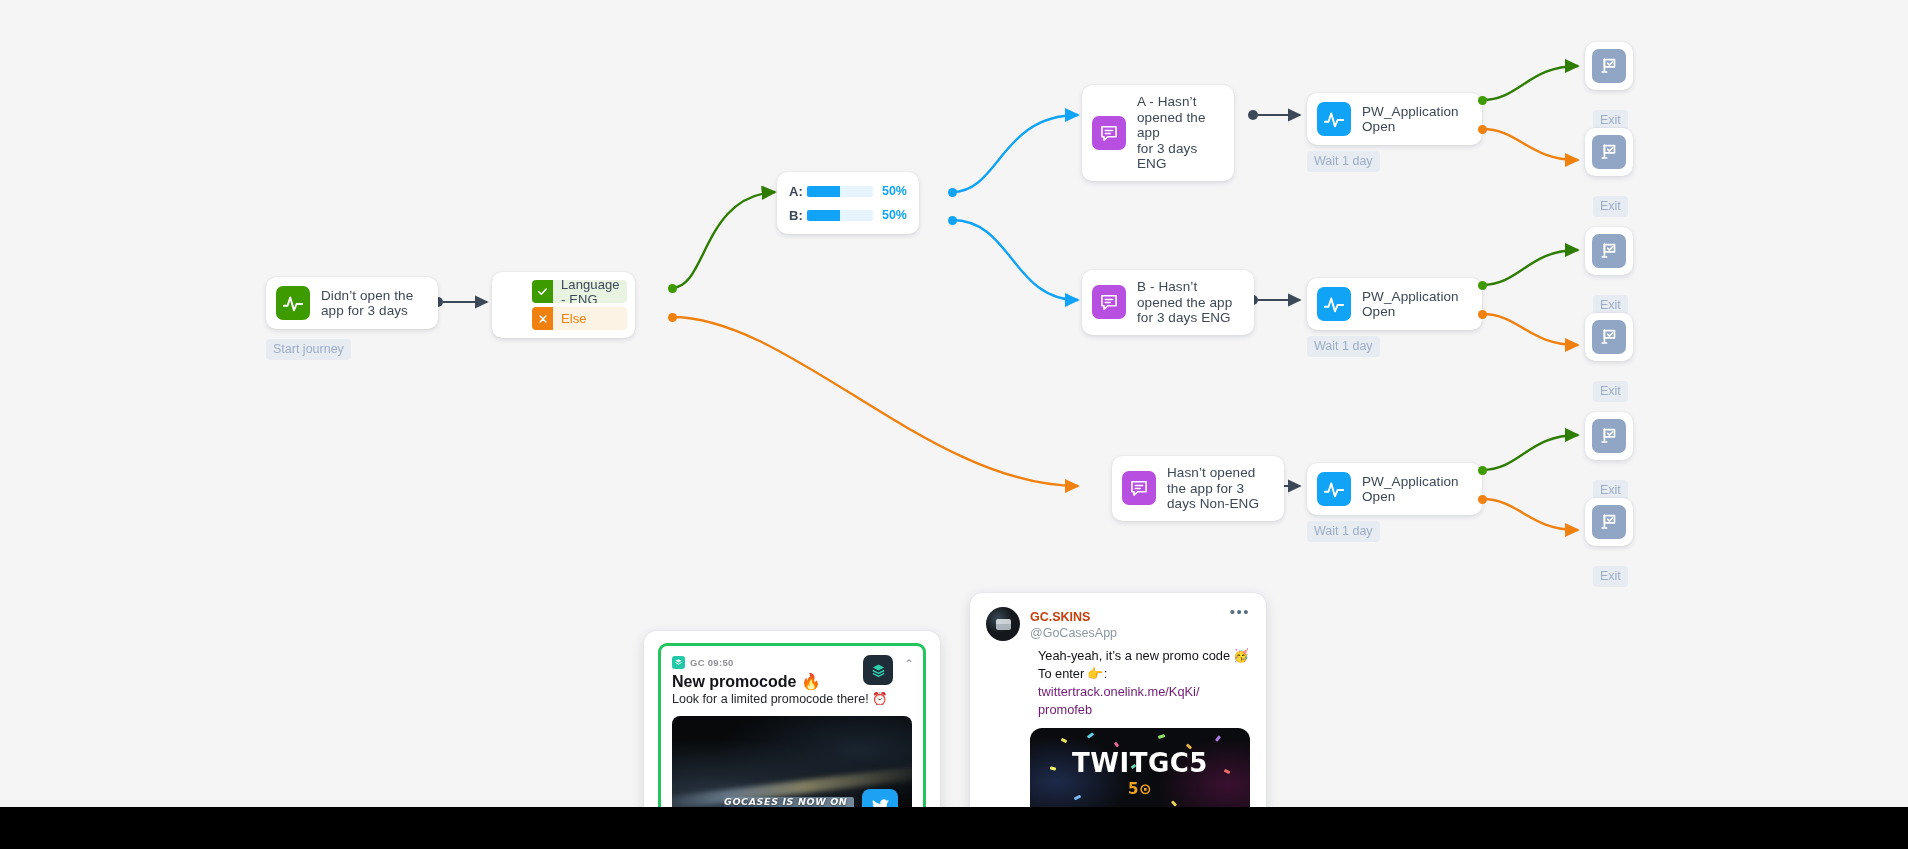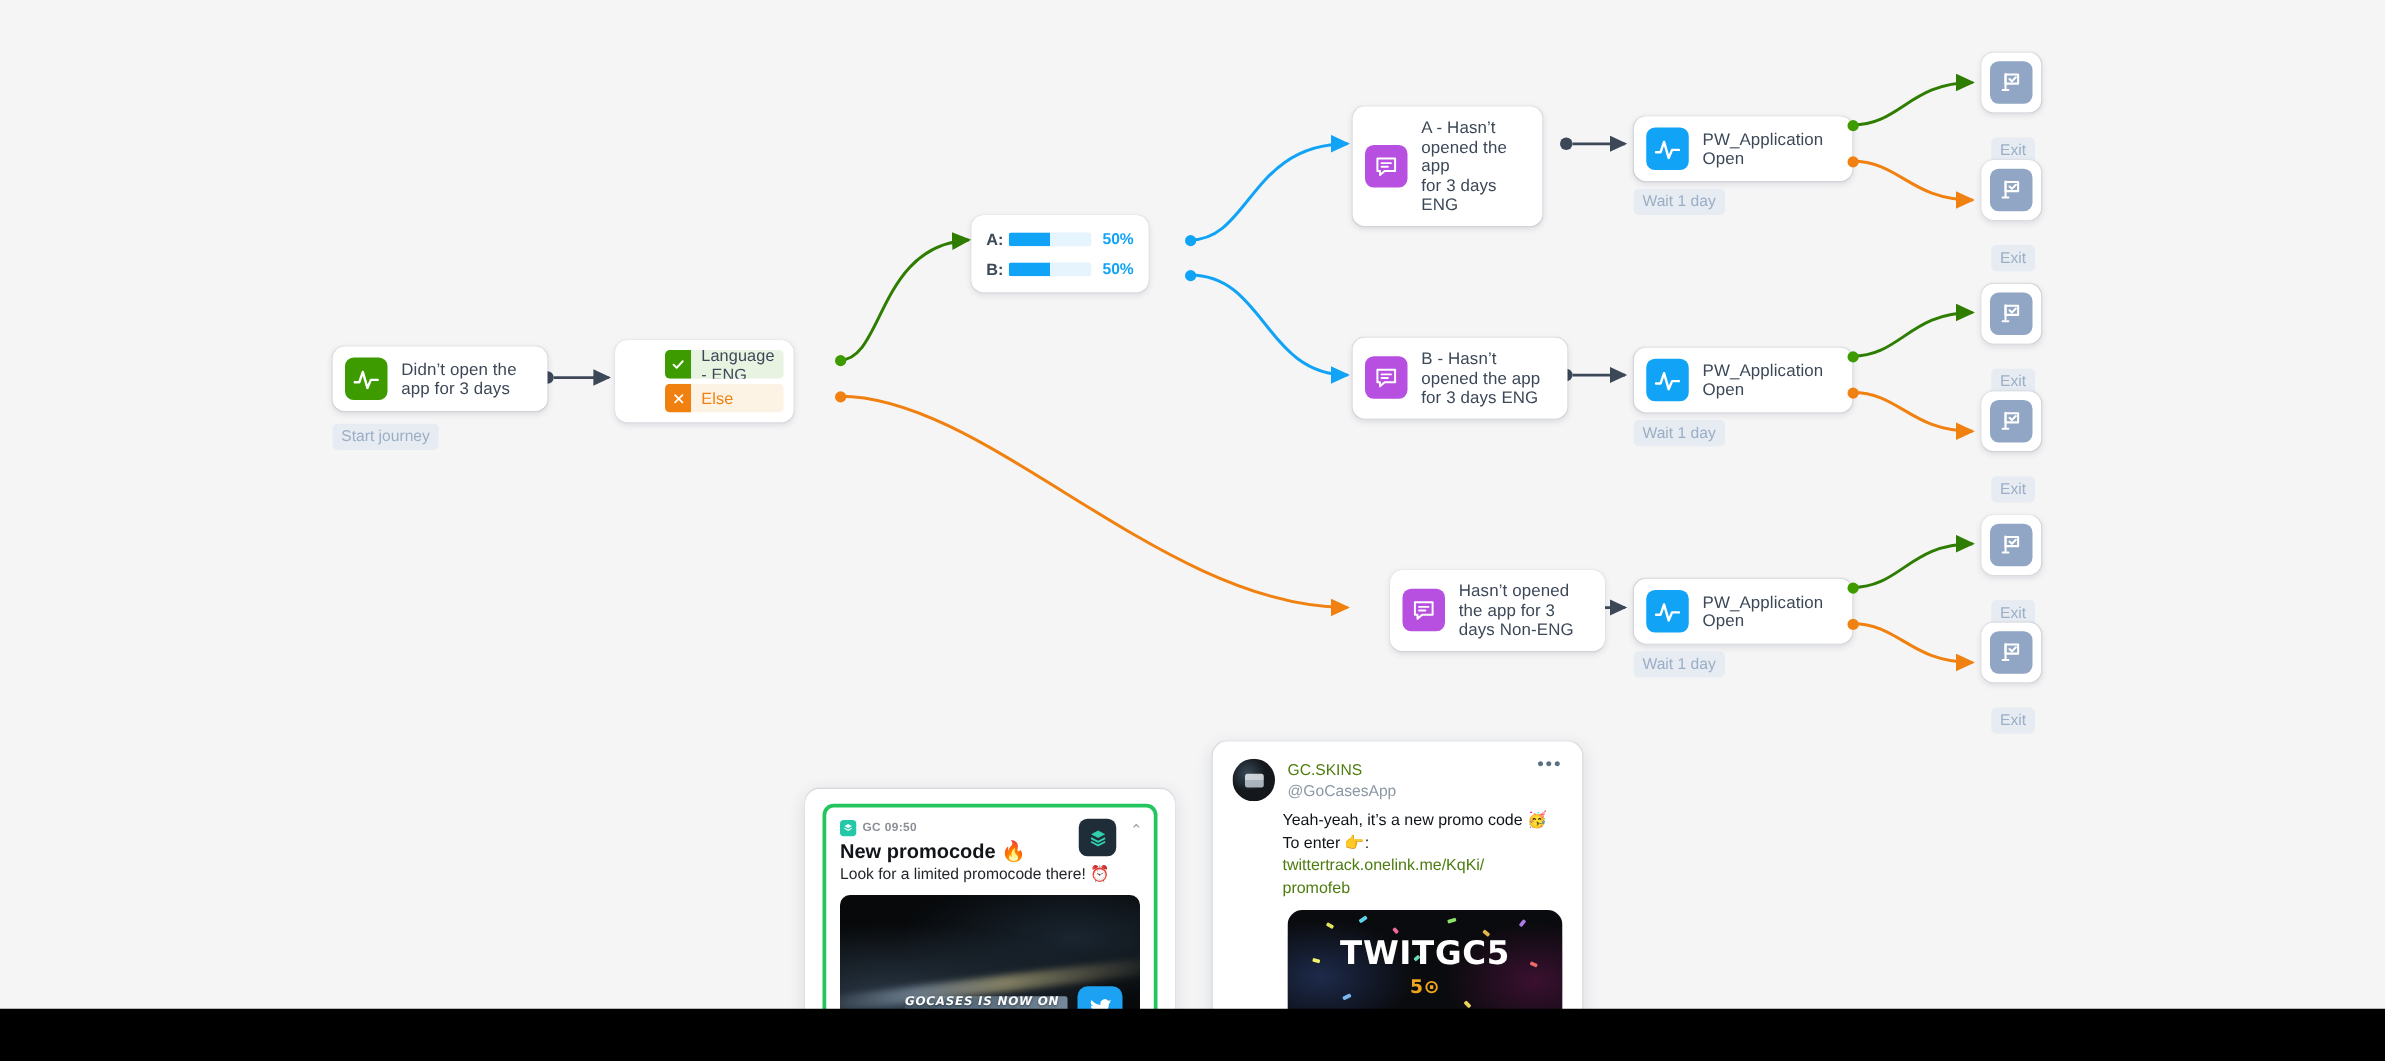--- a/index.html
+++ b/index.html
@@ -327,44 +327,44 @@
   }
   .tw-avatar-mark {
     width: 15px; height: 11px;
     border-radius: 2px;
     background: linear-gradient(180deg, #e9eef3 0 45%, #c3ccd4 45% 100%);
     opacity: .85;
   }
   .tw-names { margin-left: 10px; }
   .tw-name {
     font-size: 12.5px;
-    font-weight: normal;
-    color: #4d7c0f;
+    font-weight: bold;
+    color: #c2410c;
     line-height: 15px;
   }
   .tw-handle {
     font-size: 12.5px;
     color: #8b98a5;
     line-height: 16px;
   }
   .tw-dots {
     margin-left: auto;
     color: #5b7083;
     font-size: 15px;
     letter-spacing: 1.5px;
     line-height: 10px;
   }
   .tw-body {
-    margin-left: 40px;
+    margin-left: 52px;
     margin-top: 6px;
     font-size: 12.8px;
     line-height: 18px;
     color: #0f1419;
   }
-  .tw-link { color: #4d7c0f; }
+  .tw-link { color: #701a75; }
   .tw-hero {
     margin: 9px 0 0 44px;
     height: 92px;
     border-radius: 12px;
     position: relative;
     overflow: hidden;
     background:
       radial-gradient(55% 80% at 12% 58%, #1d2a4a 0%, rgba(8,10,14,0) 62%),
       radial-gradient(55% 85% at 90% 62%, #3a1030 0%, rgba(8,10,14,0) 60%),
       #0a0b0e;

